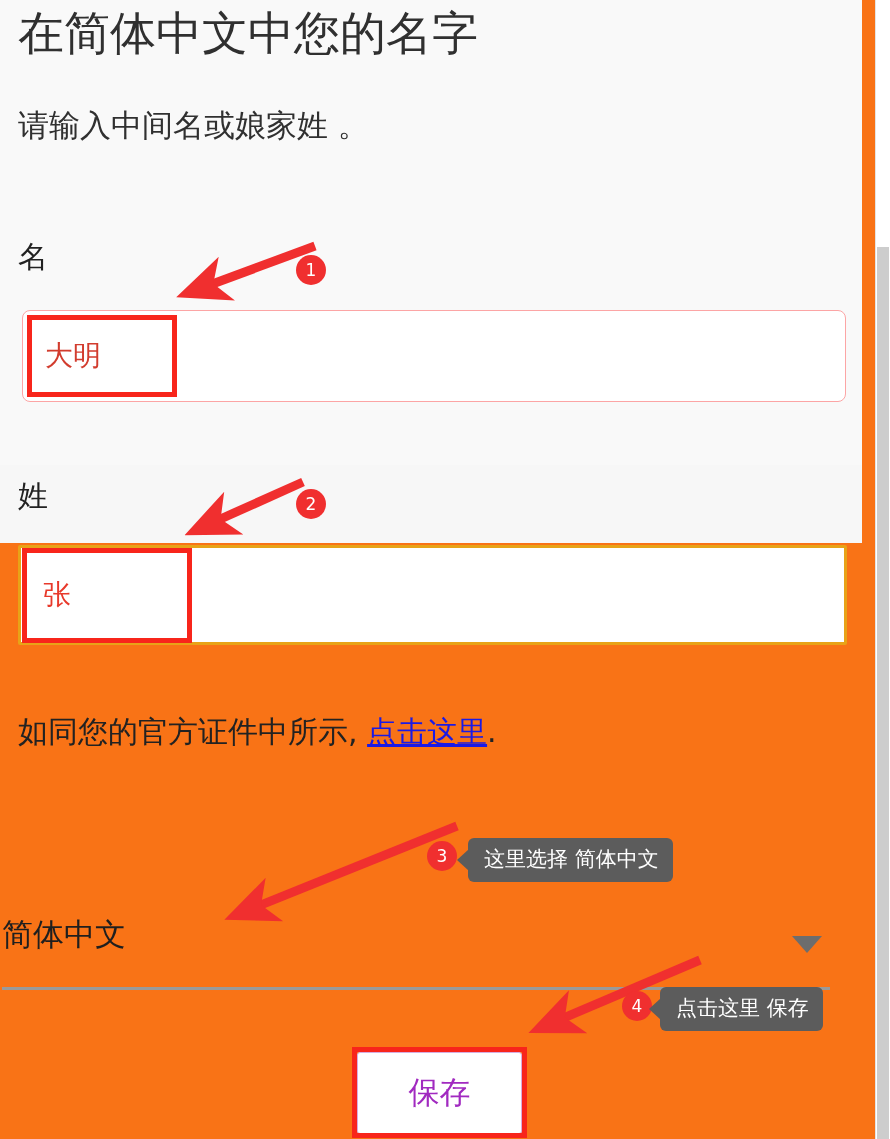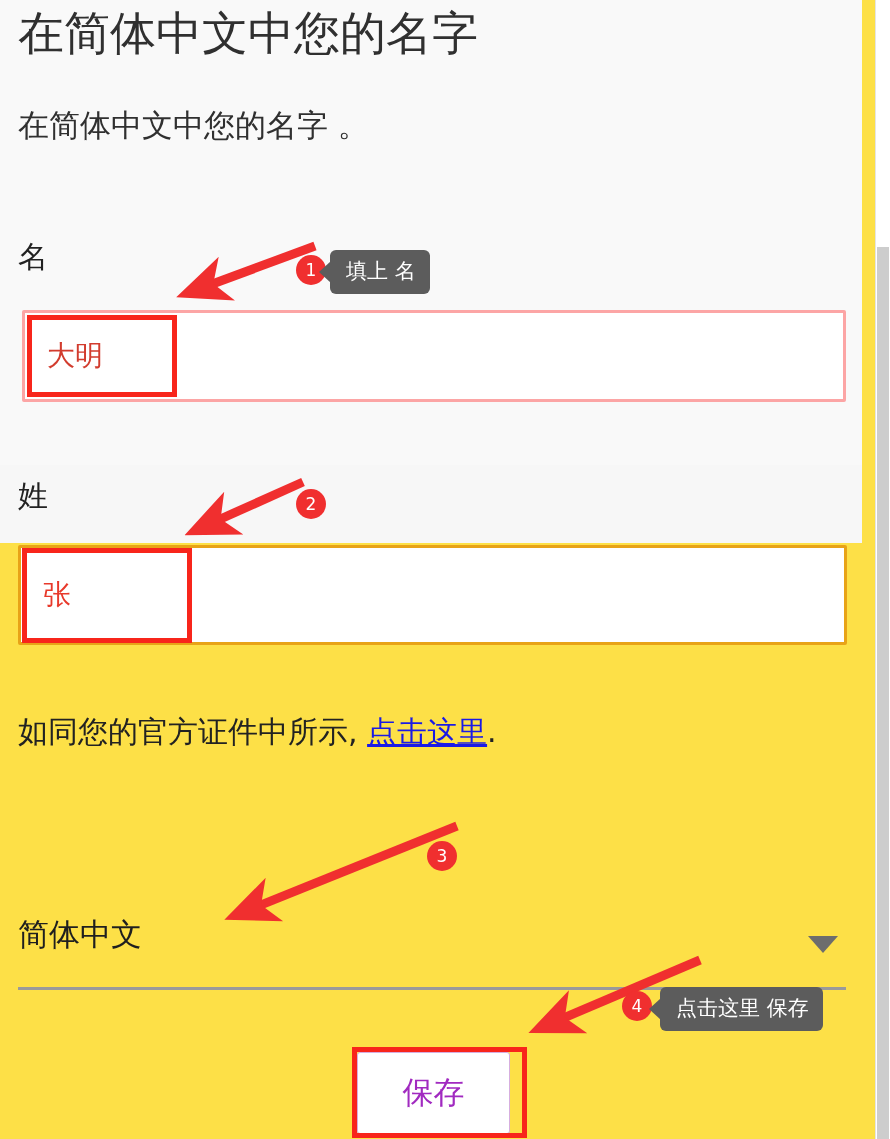--- a/index.html
+++ b/index.html
@@ -7,21 +7,21 @@
     margin: 0; padding: 0;
     width: 890px; height: 1139px;
     overflow: hidden;
     background: #ffffff;
     font-family: "DejaVu Sans", "Liberation Sans", sans-serif;
   }
   #page {
     position: relative;
     width: 890px;
     height: 1139px;
-    background: #fde047;
+    background: #f97316;
     overflow: hidden;
   }
   
   .scroll-track {
     position: absolute;
     top: 0; right: 0;
     width: 15px; height: 1139px;
     background: #ffffff;
     border-left: 1px solid #e4e4e4;
   }
@@ -79,22 +79,22 @@
     color: #222;
     font-weight: 400;
   }
   #label-first { left: 18px; top: 237px; }
   #label-last  { left: 18px; top: 476px; }
   #label-lang  { left: 18px; top: 831px; }
 
   .text-input {
     position: absolute;
     background: #ffffff;
-    border: 3px solid #fca5a5;
-    border-radius: 2px;
+    border: 1px solid #fca5a5;
+    border-radius: 8px;
     font-size: 28px;
     color: #d23c2e;
     padding: 0 22px;
     outline: none;
     font-family: "DejaVu Sans", "Liberation Sans", sans-serif;
   }
   #input-first {
     left: 22px; top: 310px;
     width: 824px; height: 92px;
   }
@@ -122,21 +122,21 @@
     font-size: 30px;
     color: #222;
   }
   .hint-link {
     color: #1a1ae6;
     text-decoration: underline;
   }
 
   .select-wrap {
     position: absolute;
-    left: 18px; top: 912px;
+    left: 2px; top: 912px;
     width: 828px; height: 78px;
     border-bottom: 3px solid #9a9a9a;
   }
   .select-value {
     position: absolute;
     left: 0; top: 2px;
     font-size: 31px;
     color: #1f1f1f;
   }
   .select-caret {
@@ -144,21 +144,21 @@
     right: 8px; top: 24px;
     width: 0; height: 0;
     border-left: 15px solid transparent;
     border-right: 15px solid transparent;
     border-top: 17px solid #6d6d6d;
   }
 
   .save-button {
     position: absolute;
     left: 357px; top: 1052px;
-    width: 153px; height: 82px;
+    width: 165px; height: 82px;
     background: #ffffff;
     border: 1px solid #d6aee0;
     border-radius: 3px;
     color: #a12ac0;
     font-size: 31px;
     font-family: "DejaVu Sans", "Liberation Sans", sans-serif;
     cursor: pointer;
   }
 
   
@@ -214,21 +214,21 @@
 
 <div id="page">
 
   <div class="content">
 
     <div class="band-top"></div>
     <div class="band-first"></div>
     <div class="band-last"></div>
 
     <h1 class="page-title">在简体中文中您的名字</h1>
-    <div class="subtitle">在简体中文中您的名字 。</div>
+    <div class="subtitle">请输入中间名或娘家姓 。</div>
 
     <div class="field-label" id="label-first">名</div>
     <input class="text-input" id="input-first" type="text" value="大明" style="">
 
     <div class="field-label" id="label-last">姓</div>
     <input class="text-input" id="input-last" type="text" value="张" style="">
 
     <div class="hint-line">
       <span>如同您的官方证件中所示, </span><a class="hint-link" href="#">点击这里</a><span>.</span>
     </div>
@@ -252,25 +252,25 @@
           <path d="M 6 3 L 0 5.6 L 1.6 3 L 0 0.4 Z" fill="#f02f2f"></path>
         </marker>
       </defs>
       <line x1="315" y1="246" x2="188" y2="293" stroke="#f02f2f" stroke-width="9" marker-end="url(#ah)"></line>
       <line x1="303" y1="482" x2="196" y2="530" stroke="#f02f2f" stroke-width="9" marker-end="url(#ah)"></line>
       <line x1="457" y1="826" x2="236" y2="915" stroke="#f02f2f" stroke-width="9" marker-end="url(#ah)"></line>
       <line x1="700" y1="960" x2="540" y2="1028" stroke="#f02f2f" stroke-width="9" marker-end="url(#ah)"></line>
     </svg>
 
     <div class="badge" id="bdg1">1</div>
-    <div class="tooltip" id="tip1">填上 名</div>
 
     <div class="badge" id="bdg2">2</div>
 
     <div class="badge" id="bdg3">3</div>
+    <div class="tooltip" id="tip3">这里选择 简体中文</div>
 
     <div class="badge" id="bdg4">4</div>
     <div class="tooltip" id="tip4">点击这里 保存</div>
 
     <div class="hl-box" id="hl-first"></div>
     <div class="hl-box" id="hl-last"></div>
     <div class="hl-box" id="hl-save"></div>
   </div>
 
 </div>

